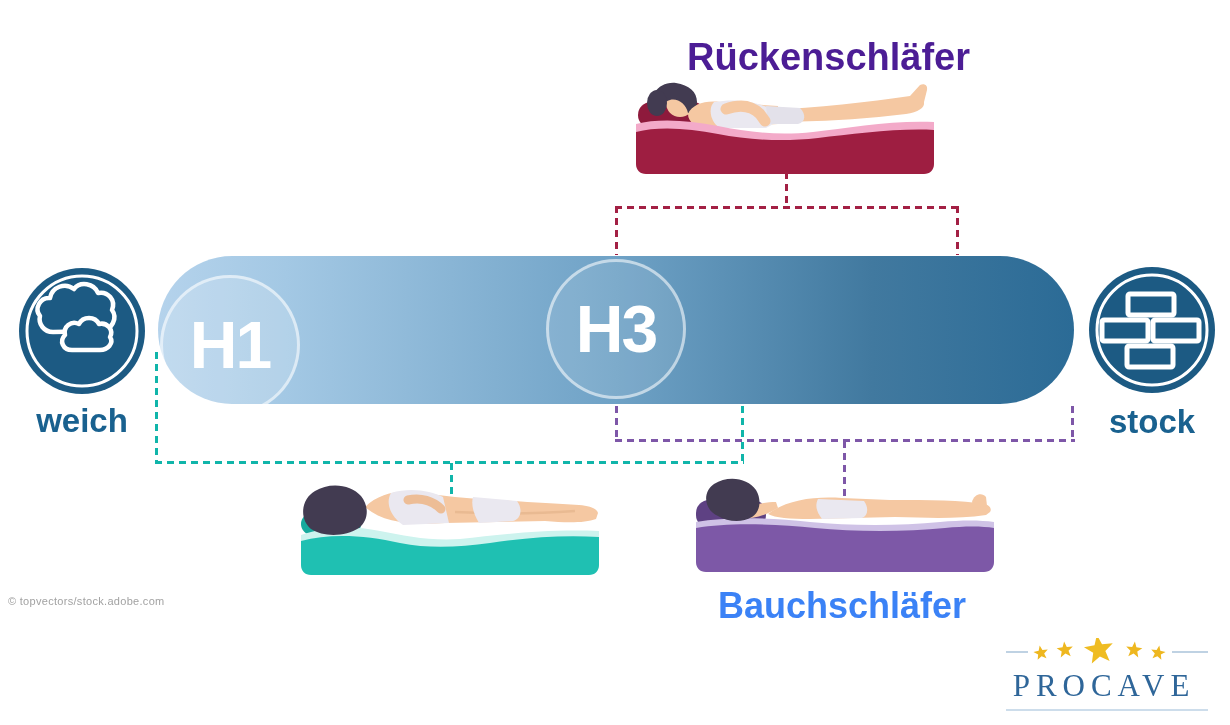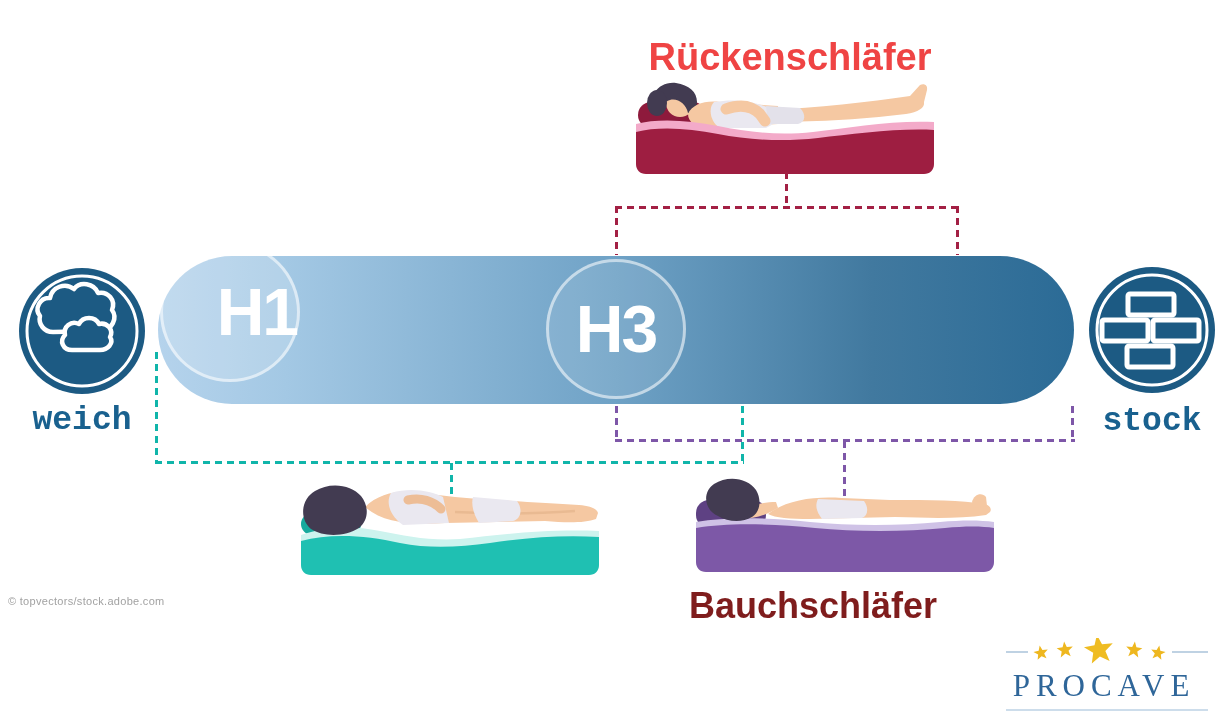--- a/index.html
+++ b/index.html
@@ -24,34 +24,34 @@
     background:linear-gradient(90deg,#b5d3ec 0%, #a3c8e4 14%, #6fa2c6 50%, #41799f 78%, #2b6b96 100%);
   }
   .level-circle {
     position:absolute; width:140px; height:140px; border-radius:50%;
     border:3px solid rgba(255,255,255,0.55);
     display:flex; align-items:center; justify-content:center;
   }
   .level-circle span {
     color:#ffffff; font-size:66px; font-weight:700; letter-spacing:-2px;
   }
-  .c-h1 { left:160px; top:242px; background:rgba(255,255,255,0.18);justify-content:flex-end; }
+  .c-h1 { left:160px; top:275px; background:rgba(255,255,255,0.18); }
   .c-h3 { left:546px; top:259px; background:rgba(255,255,255,0.10); }
   .c-h5 { left:930px; top:259px; background:rgba(255,255,255,0.05); }
 
   .side-label {
     position:absolute; text-align:center; font-weight:700;
-    font-size:33px; color:#19618f;font-family:Liberation Mono, monospace;
+    font-size:33px; color:#19618f;
   }
   .sleeper-label {
     position:absolute; text-align:center; font-weight:700; font-size:36px;
   }
   .title-label {
-    position:absolute; left:610px; top:36px; width:360px; text-align:center;
-    font-weight:700; font-size:38px; color:#ef4444;
+    position:absolute; left:610px; top:36px; width:360px; text-align:right;
+    font-weight:700; font-size:38px; color:#4c1d95;
   }
   .credit {
     position:absolute; left:8px; top:595px; font-size:11px; color:#a2a2a2;
     letter-spacing:0.3px;
   }
 </style>
 </head>
 <body>
 
 <div class="canvas">
@@ -128,21 +128,21 @@
   <svg class="abs" style="left:690px; top:462px;" width="310" height="112" viewBox="0 0 310 112">
     <rect x="6" y="38" width="70" height="28" rx="13" fill="#5e4183"></rect>
     <path d="M88,46 C78,52 66,57 50,57 L46,50 C60,43 74,40 86,40 Z" fill="#f5c8a2"></path>
     <path d="M78,52 C96,38 124,34 152,36 L200,38 C240,38 272,38 294,42 C300,43 302,47 300,50 L296,53 C268,57 240,56 205,55 L120,57 C100,57 85,56 78,52 Z" fill="#f5c8a2"></path>
     <path d="M282,40 C284,32 292,30 296,35 L297,44 L284,46 Z" fill="#f5c8a2"></path>
     <path d="M128,37 L174,39 C179,46 178,54 172,56 L132,57 C126,49 125,43 128,37 Z" fill="#eae8f0"></path>
     <path d="M6,60 C40,54 80,56 120,60 C160,64 210,64 250,60 C272,58 290,58 304,60 L304,78 L6,78 Z" fill="#cfc2e6"></path>
     <path d="M6,66 C40,60 85,62 125,66 C165,70 215,70 255,66 C275,64 292,64 304,66 L304,100 C304,106 300,110 294,110 L16,110 C10,110 6,106 6,100 Z" fill="#7d58a7"></path>
     <path d="M28,54 C14,48 12,30 24,22 C38,13 58,16 66,28 C72,38 70,50 62,55 C52,61 38,60 28,54 Z" fill="#423b51"></path>
   </svg>
-  <div class="sleeper-label" style="left:653px; top:585px; width:320px; color:#7f1d1d;">Bauchschläfer</div>
+  <div class="sleeper-label" style="left:682px; top:585px; width:320px; color:#3b82f6;">Bauchschläfer</div>
 
   <div class="credit">© topvectors/stock.adobe.com</div>
 
   <svg class="abs" style="left:1000px; top:638px;" width="215" height="85" viewBox="0 0 215 85">
     <defs>
       <polygon id="star" points="0,-9 2.23,-3.07 8.56,-2.78 3.61,1.17 5.29,7.28 0,3.8 -5.29,7.28 -3.61,1.17 -8.56,-2.78 -2.23,-3.07"></polygon>
     </defs>
     <line x1="6" y1="14" x2="28" y2="14" stroke="#aac3da" stroke-width="1.5"></line>
     <line x1="172" y1="14" x2="208" y2="14" stroke="#aac3da" stroke-width="1.5"></line>
     <use href="#star" transform="translate(41,15) scale(0.85) rotate(-10)" fill="#eeb71f"></use>

